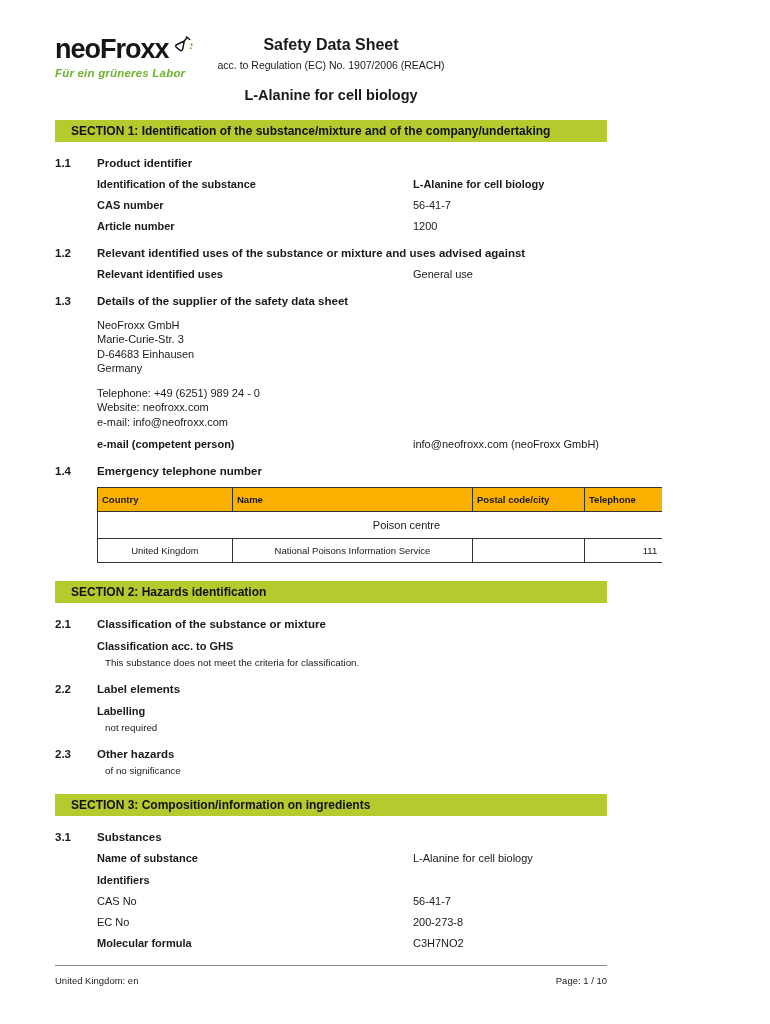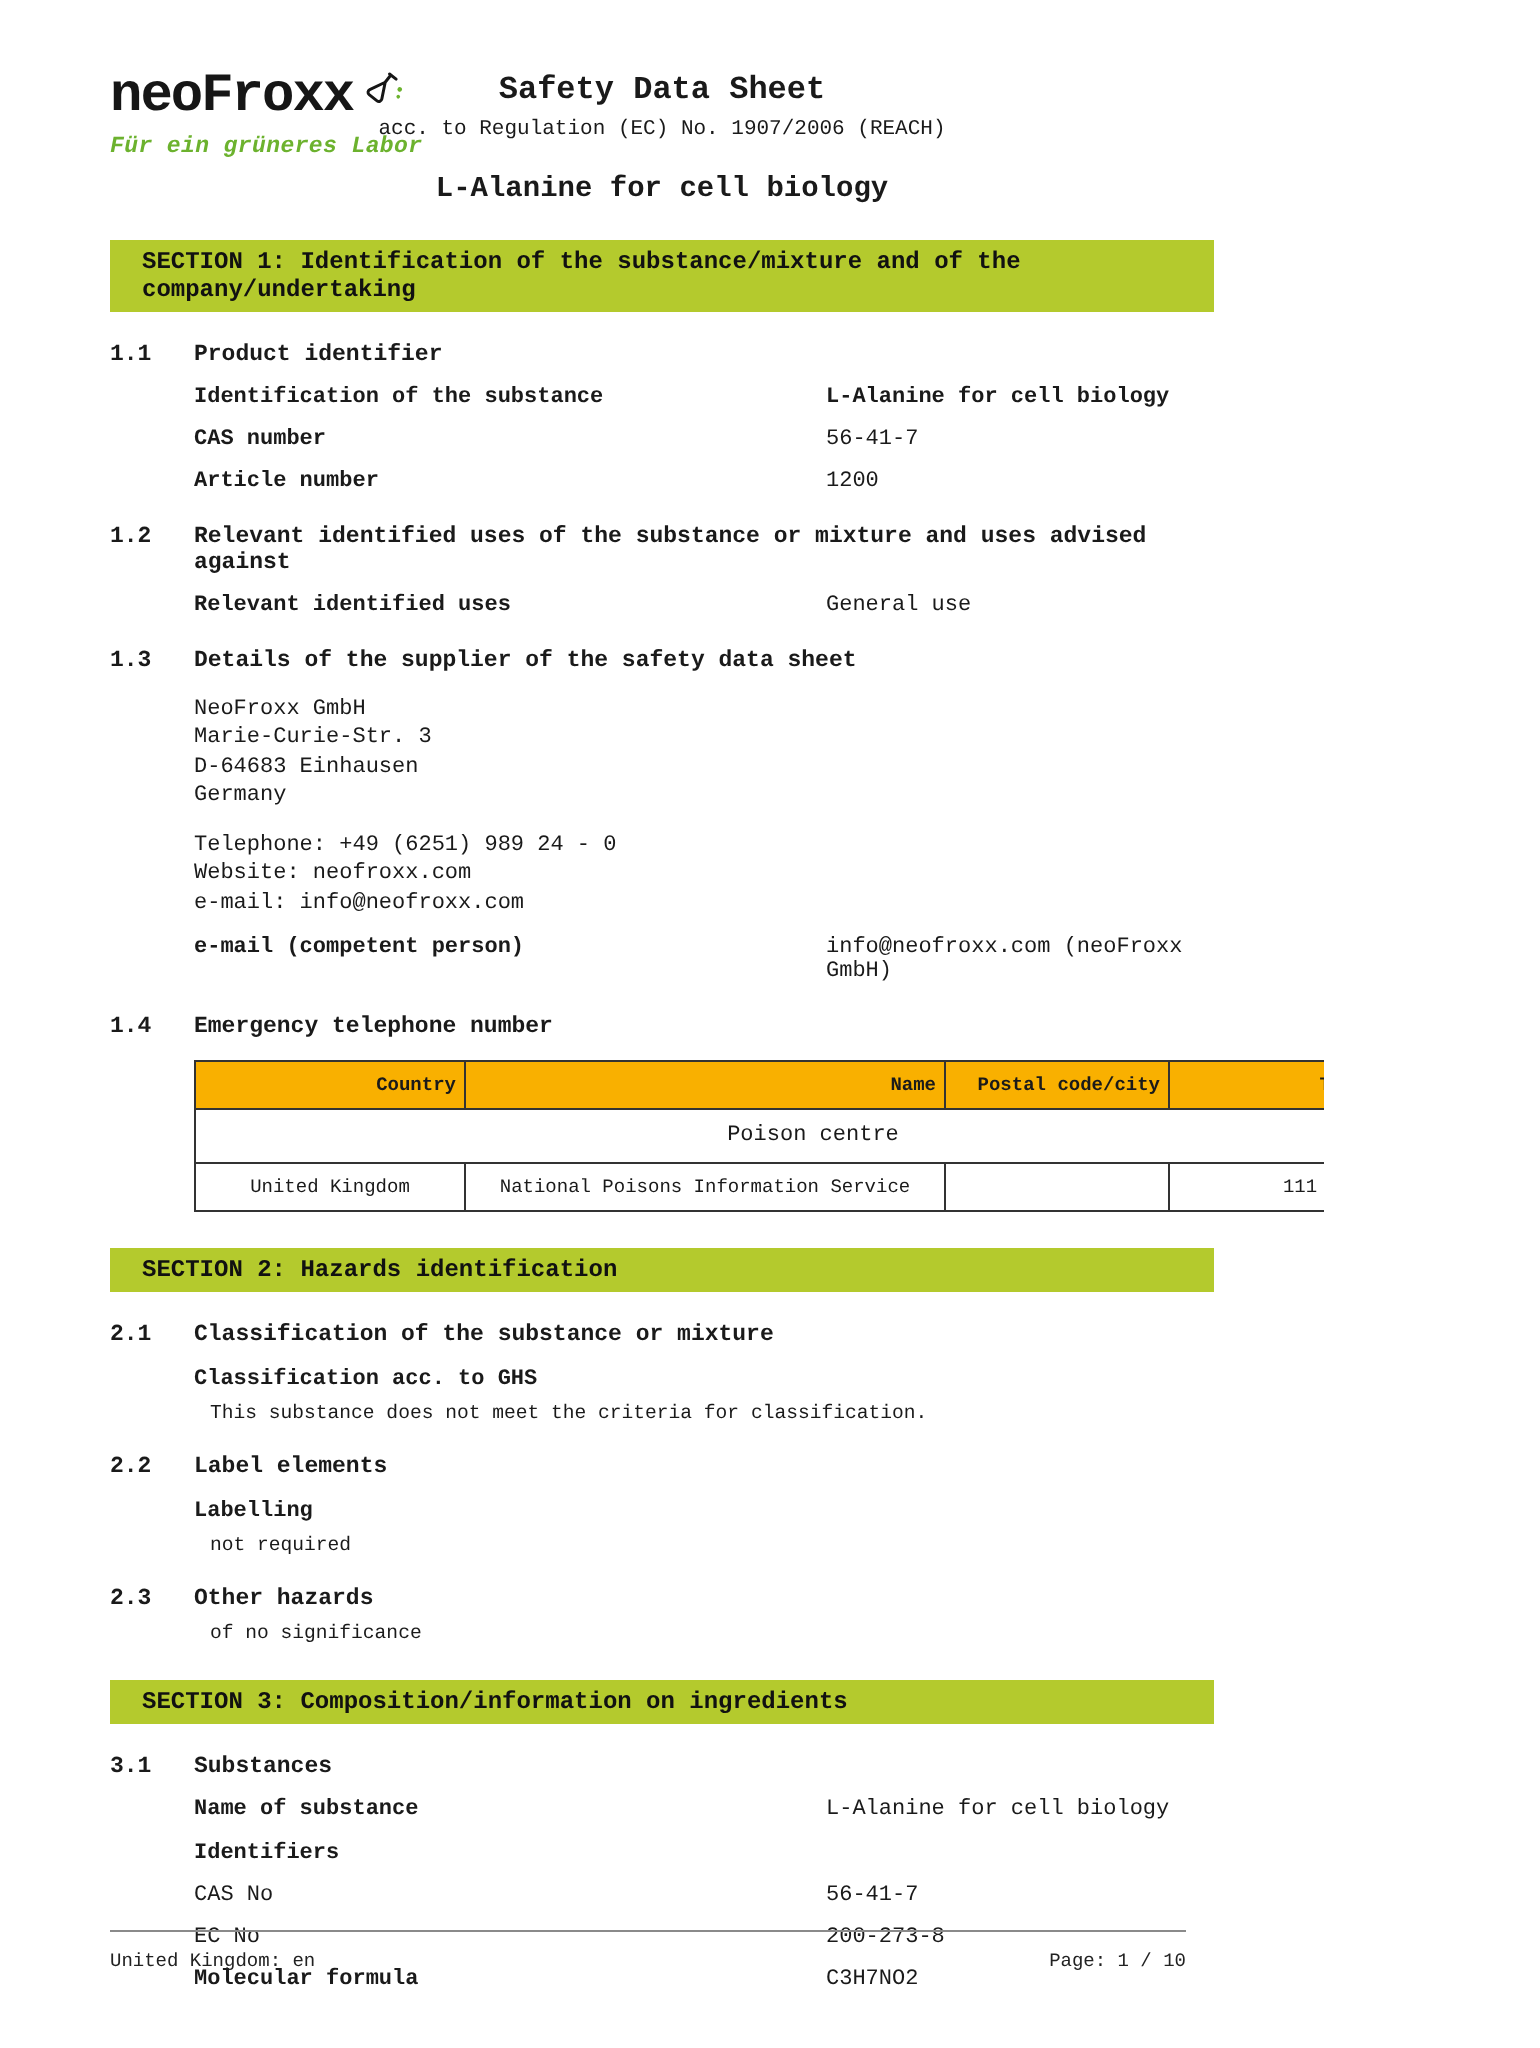--- a/index.html
+++ b/index.html
@@ -1,18 +1,18 @@
 <!DOCTYPE html>
 <html><head>
 <meta charset="utf-8">
 <style>
   * { margin:0; padding:0; box-sizing:border-box; }
   html,body { background:#ffffff; }
   body { font-family:"Liberation Sans", sans-serif; color:#1a1a1a; }
-  .page { width:662px; height:1024px; position:relative; padding:34px 55px 0 55px; background:#fff; overflow:hidden;font-family:Liberation Mono, monospace; }
+  .page { width:662px; height:1024px; position:relative; padding:34px 55px 0 55px; background:#fff; overflow:hidden; }
 
   
   .header { position:relative; min-height:78px; }
   .logo { position:absolute; left:0; top:2px; }
   .brand-row { display:flex; align-items:flex-start; gap:3px; }
   .brand { font-size:27px; font-weight:bold; letter-spacing:-1px; color:#161616; line-height:1; }
   .flask { transform:rotate(38deg); margin-top:-2px; }
   .tagline { color:#6cb22e; font-size:11.5px; font-style:italic; font-weight:bold; margin-top:4px; letter-spacing:0.2px; }
   .titles { text-align:center; padding-top:2px; }
   .doc-title { font-size:16px; font-weight:bold; }
@@ -39,26 +39,26 @@
 
   .addr { margin-left:42px; margin-top:11px; font-size:11px; line-height:1.3; }
   .contact { margin-left:42px; margin-top:11px; font-size:11px; line-height:1.3; }
   .subhead { margin-left:42px; margin-top:10px; font-weight:bold; font-size:11px; }
   .note { margin-left:50px; margin-top:5px; font-size:9.8px; }
 
   
   table.ptable { margin:10px 0 0 42px; width:618px; border-collapse:collapse; table-layout:fixed; }
   .ptable td, .ptable th { border:1px solid #333; }
   .ptable .caption-cell { font-size:11px; padding:7px 9px; text-align:center; font-weight:normal; }
-  .ptable thead th { background:#f9b000; font-weight:bold; font-size:9.5px; padding:6px 4px; text-align:right; }
+  .ptable thead th { background:#f9b000; font-weight:bold; font-size:9.5px; padding:6px 4px; text-align:left; }
   .ptable tbody td { font-size:9.5px; padding:6px 4px; text-align:center; }
   .col-country { width:135px; } .col-name { width:240px; } .col-postal { width:112px; } .col-tel { width:131px; }
 
   
-  .footer { position:absolute; left:55px; right:69px; bottom:38px; border-top:1px solid #8a8a8a; padding-top:9px; display:flex; justify-content:space-between; font-size:9.5px; color:#222; }
+  .footer { position:absolute; left:55px; right:55px; bottom:38px; border-top:1px solid #8a8a8a; padding-top:9px; display:flex; justify-content:space-between; font-size:9.5px; color:#222; }
 </style>
 </head>
 <body>
 
 <div class="page">
 
   <div class="header">
     <div class="logo">
       <div class="brand-row">
         <span class="brand">neoFroxx</span>

